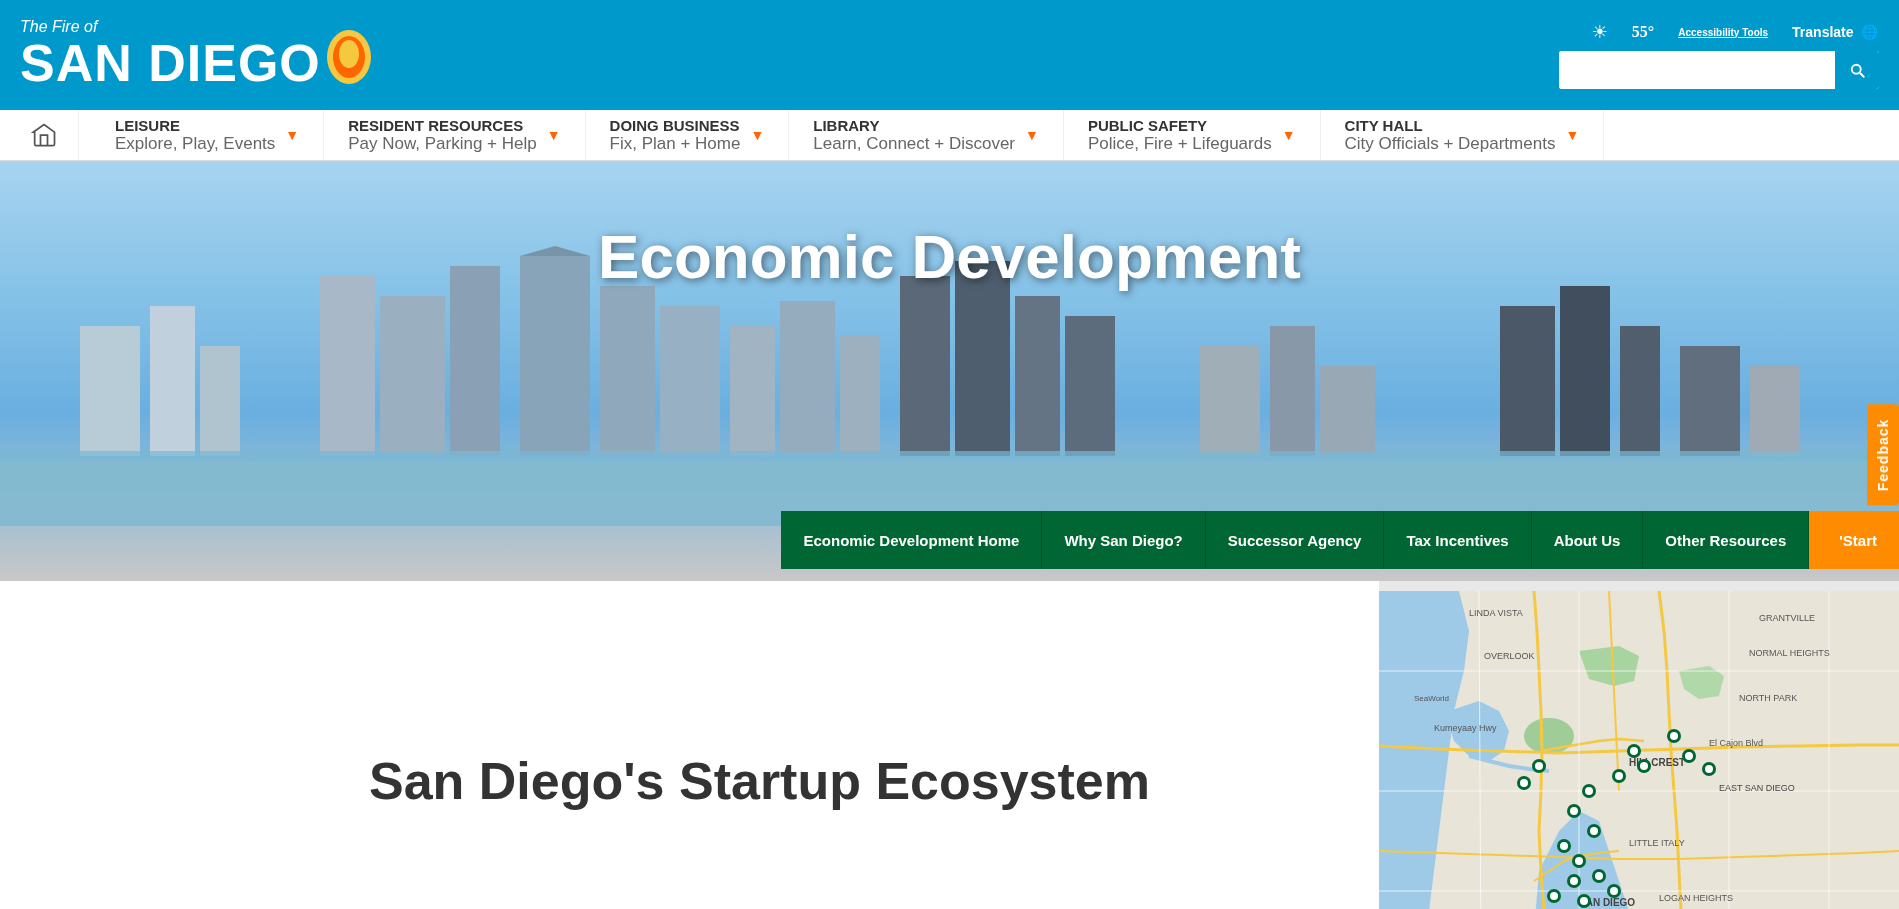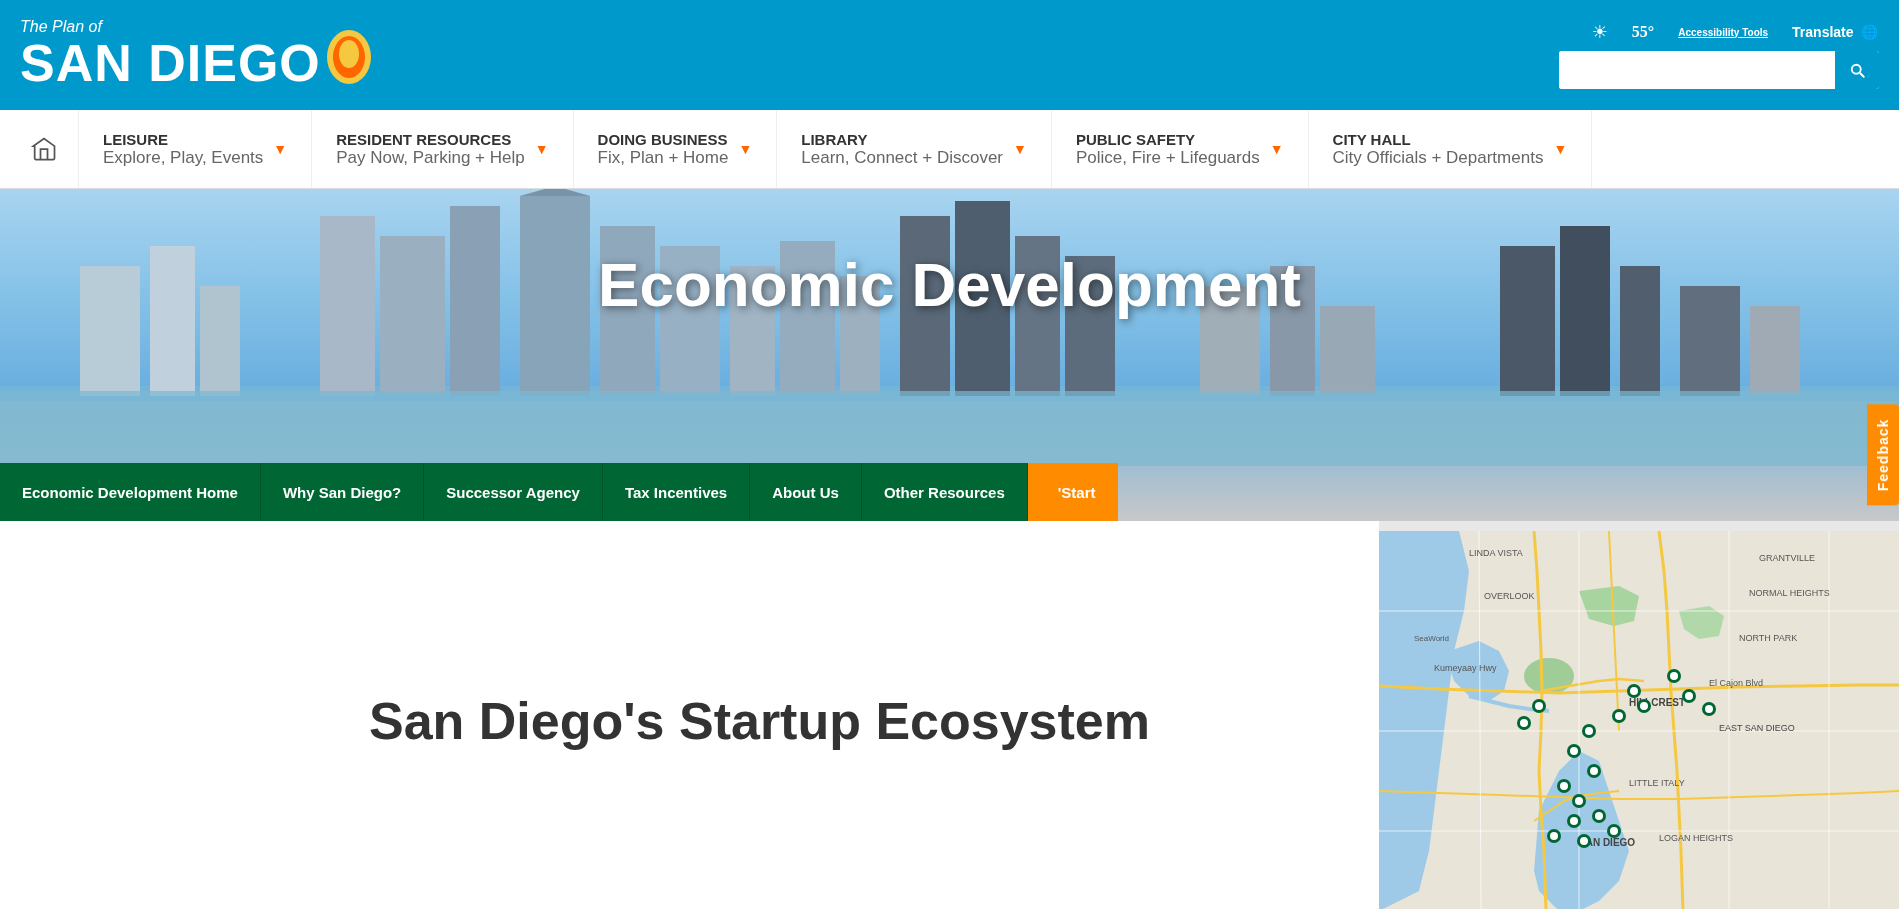--- a/index.html
+++ b/index.html
@@ -47,60 +47,61 @@
     .search-bar button {
       background: #0099cc; border: none; cursor: pointer;
       width: 44px; height: 100%; display: flex; align-items: center; justify-content: center;
     }
     .search-bar button svg { fill: white; width: 18px; height: 18px; }
 
     
     .nav-bar {
       background: white; border-bottom: 1px solid #ddd;
       display: flex; align-items: stretch;
-      height: 79px; padding: 0 10px;
+      height: 51px; padding: 0 10px; gap: 12px;
     }
     .nav-home {
       display: flex; align-items: center; justify-content: center;
       padding: 0 20px; cursor: pointer; border-right: 1px solid #eee;
     }
     .nav-home svg { width: 28px; height: 28px; fill: #555; }
     .nav-items { display: flex; flex: 1; }
     .nav-item {
       display: flex; align-items: center; padding: 0 24px;
       border-right: 1px solid #eee; cursor: pointer; gap: 8px;
       white-space: nowrap;
     }
     .nav-item-text {}
     .nav-item-title { font-size: 15px; font-weight: bold; color: #333; text-transform: uppercase; }
     .nav-item-sub { font-size: 17px; color: #666; }
     .nav-item-arrow { color: #ff6600; font-size: 14px; margin-left: 2px; }
 
     
     .hero {
-      position: relative; width: 100%; height: 332px; overflow: hidden;
+      position: relative; width: 100%; height: 420px; overflow: hidden;
       background: linear-gradient(135deg, #87CEEB 0%, #b0d4e8 50%, #c8dff0 100%);
     }
     .hero-bg {
       position: absolute; top: 0; left: 0; width: 100%; height: 100%;
       background: linear-gradient(to bottom, #a8d4f0 0%, #87c3e8 30%, #6aafe0 60%, #c8c8c8 100%);
     }
 
     .hero-title {
       position: absolute; top: 60px; left: 50%; transform: translateX(-50%);
       color: white; font-size: 62px; font-weight: bold;
       text-shadow: 2px 2px 8px rgba(0,0,0,0.5);
       white-space: nowrap; text-align: center;
     }
 
     
     .sub-nav {
-      position: absolute; bottom: 0; left: 0; right: 0;
+      position: absolute; bottom: 12px; left: 0; right: 0;
       display: flex; align-items: stretch; height: 58px;
       z-index: 10;
+      justify-content: flex-end;
     }
     .sub-nav-item {
       background: #006633; color: white; font-size: 15px; font-weight: bold;
       padding: 0 22px; display: flex; align-items: center; justify-content: center;
       cursor: pointer; border-right: 1px solid #005528; white-space: nowrap;
     }
     .sub-nav-item.start { background: #ff8c00; border-right: none; padding-left: 30px; }
 
     
     .main-content {
@@ -136,21 +137,21 @@
       border-radius: 4px 0 0 4px;
       letter-spacing: 1px;
     }
   </style>
 </head>
 <body>
 
 <div class="top-bar">
   <div class="top-bar-left">
     <div class="logo-text">
-      <div class="city-of">The Plan of</div>
+      <div class="city-of">The Fire of</div>
       <div class="san-diego">SAN DIEGO</div>
     </div>
     <div class="logo-icon">
       <svg viewBox="0 0 48 58" xmlns="http://www.w3.org/2000/svg">
         <ellipse cx="24" cy="29" rx="22" ry="27" fill="#f5c842"></ellipse>
         <ellipse cx="24" cy="29" rx="16" ry="21" fill="#ff6600"></ellipse>
         <ellipse cx="24" cy="26" rx="10" ry="14" fill="#f5c842"></ellipse>
       </svg>
     </div>
   </div>

